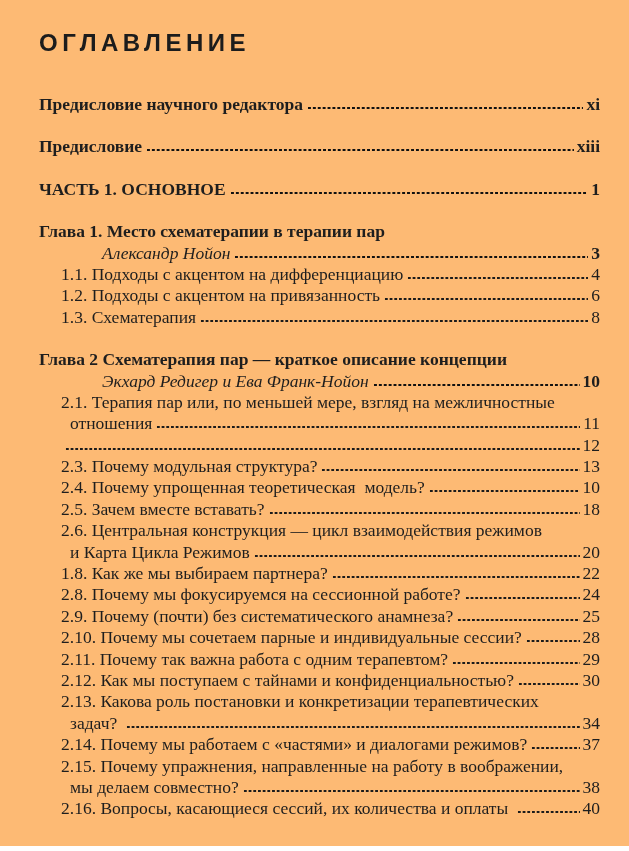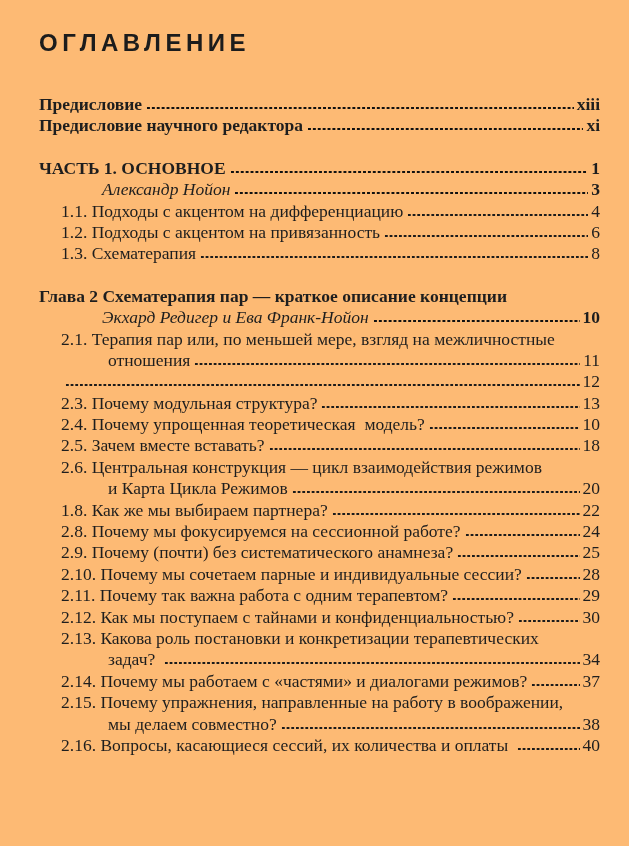--- a/index.html
+++ b/index.html
@@ -33,21 +33,21 @@
     align-items: baseline;
     height: 21.4px;
     line-height: 21.4px;
     font-size: 17.5px;
     white-space: pre;
   }
   .toc-row.gap { margin-top: 21px; }
   .toc-text { white-space: pre; }
   .indent-base   { margin-left: 0; }
   .indent-sub    { margin-left: 22px; }
-  .indent-cont   { margin-left: 69px; }
+  .indent-cont   { margin-left: 31px; }
   .indent-author { margin-left: 63px; }
   .style-bold .toc-text { font-weight: 700; }
   .style-italic .toc-text { font-style: italic; text-align: right; }
   .dots {
     flex: 1 1 auto;
     min-width: 10px;
     height: 4px;
     margin: 0 3px 0 4px;
     background-image: radial-gradient(circle, #1b1b1b 1.1px, rgba(0,0,0,0) 1.35px);
     background-size: 4.7px 4px;
@@ -60,23 +60,24 @@
   }
   .toc-page { flex: 0 0 auto; text-align: right; }
   .toc-page.page-bold { font-weight: 700; }
 </style>
 </head>
 <body>
 
 <div class="page">
   <h1 class="page-title">ОГЛАВЛЕНИЕ</h1>
   <div class="toc" id="toc-rows">
+      <div class="toc-row indent-base style-bold"><span class="toc-text">Предисловие научного редактора</span><div class="dots dots-bold"></div><span class="toc-page page-bold">xi</span></div>
       <div class="toc-row indent-base style-bold gap"><span class="toc-text">Предисловие</span><div class="dots dots-bold"></div><span class="toc-page page-bold">xiii</span></div>
-      <div class="toc-row indent-base style-bold"><span class="toc-text">Предисловие научного редактора</span><div class="dots dots-bold"></div><span class="toc-page page-bold">xi</span></div>
       <div class="toc-row indent-base style-bold gap"><span class="toc-text">ЧАСТЬ 1. ОСНОВНОЕ</span><div class="dots dots-bold"></div><span class="toc-page page-bold">1</span></div>
+      <div class="toc-row indent-base style-bold gap"><span class="toc-text">Глава 1. Место схематерапии в терапии пар</span></div>
       <div class="toc-row indent-author style-italic"><span class="toc-text">Александр Нойон</span><div class="dots dots-bold"></div><span class="toc-page page-bold">3</span></div>
       <div class="toc-row indent-sub style-regular"><span class="toc-text">1.1. Подходы с акцентом на дифференциацию</span><div class="dots"></div><span class="toc-page">4</span></div>
       <div class="toc-row indent-sub style-regular"><span class="toc-text">1.2. Подходы с акцентом на привязанность</span><div class="dots"></div><span class="toc-page">6</span></div>
       <div class="toc-row indent-sub style-regular"><span class="toc-text">1.3. Схематерапия</span><div class="dots"></div><span class="toc-page">8</span></div>
       <div class="toc-row indent-base style-bold gap"><span class="toc-text">Глава 2 Схематерапия пар — краткое описание концепции</span></div>
       <div class="toc-row indent-author style-italic"><span class="toc-text">Экхард Редигер и Ева Франк-Нойон</span><div class="dots dots-bold"></div><span class="toc-page page-bold">10</span></div>
       <div class="toc-row indent-sub style-regular"><span class="toc-text">2.1. Терапия пар или, по меньшей мере, взгляд на межличностные</span></div>
       <div class="toc-row indent-cont style-regular"><span class="toc-text">отношения</span><div class="dots"></div><span class="toc-page">11</span></div>
       <div class="toc-row indent-sub style-regular"><div class="dots"></div><span class="toc-page">12</span></div>
       <div class="toc-row indent-sub style-regular"><span class="toc-text">2.3. Почему модульная структура?</span><div class="dots"></div><span class="toc-page">13</span></div>

